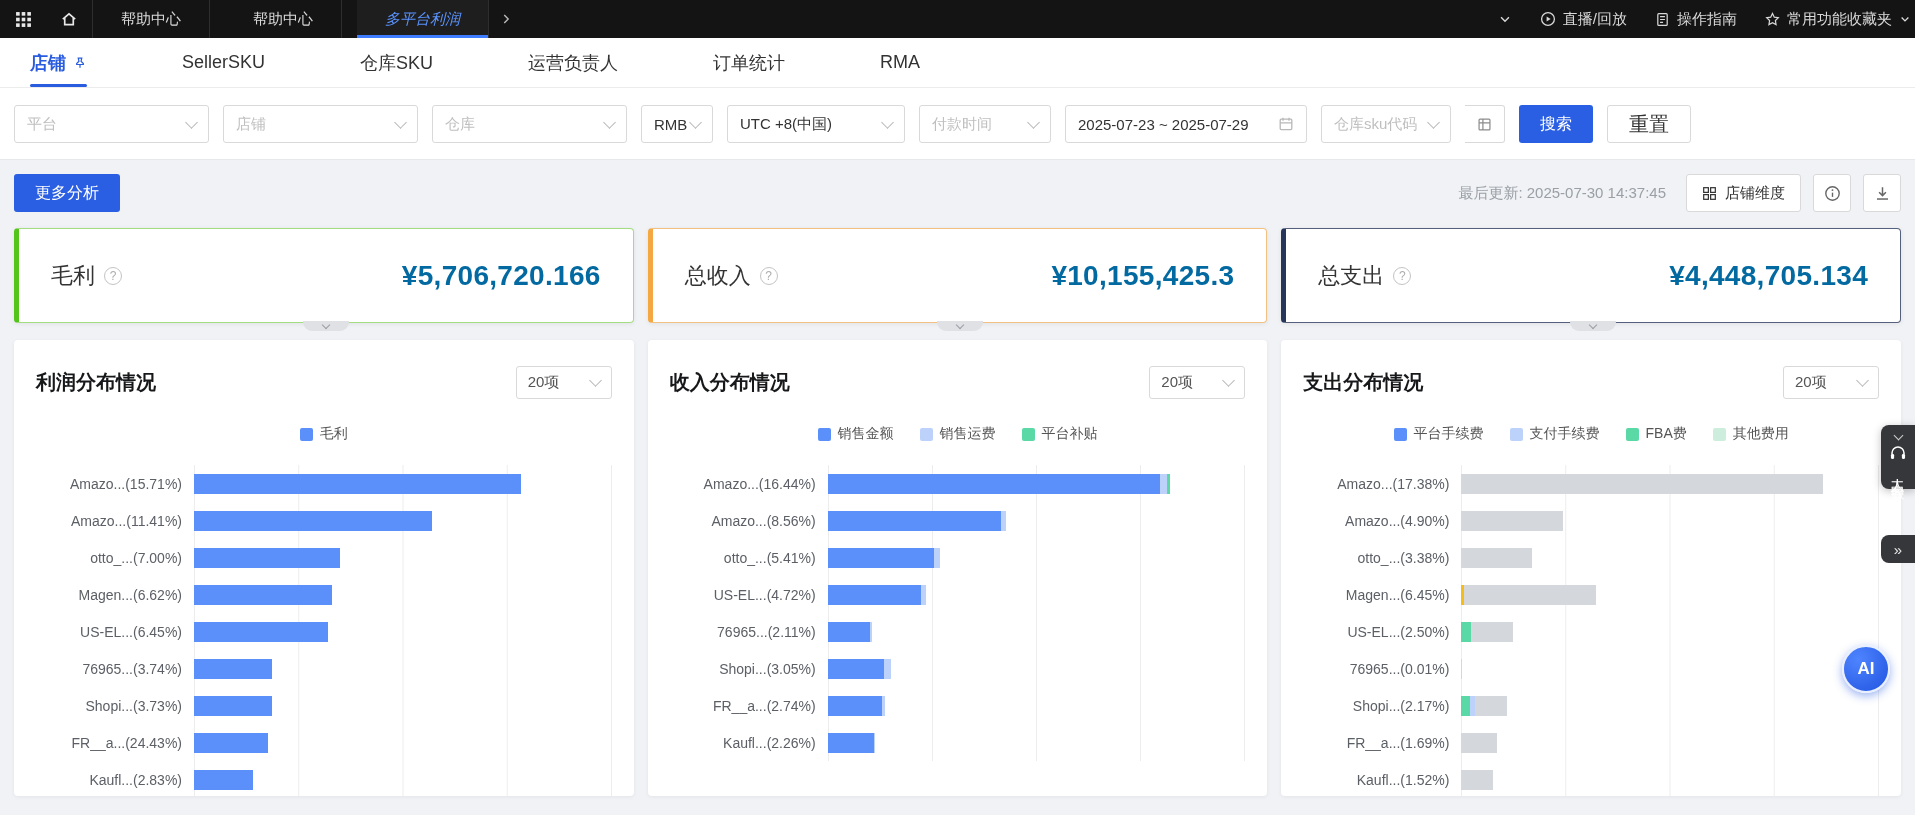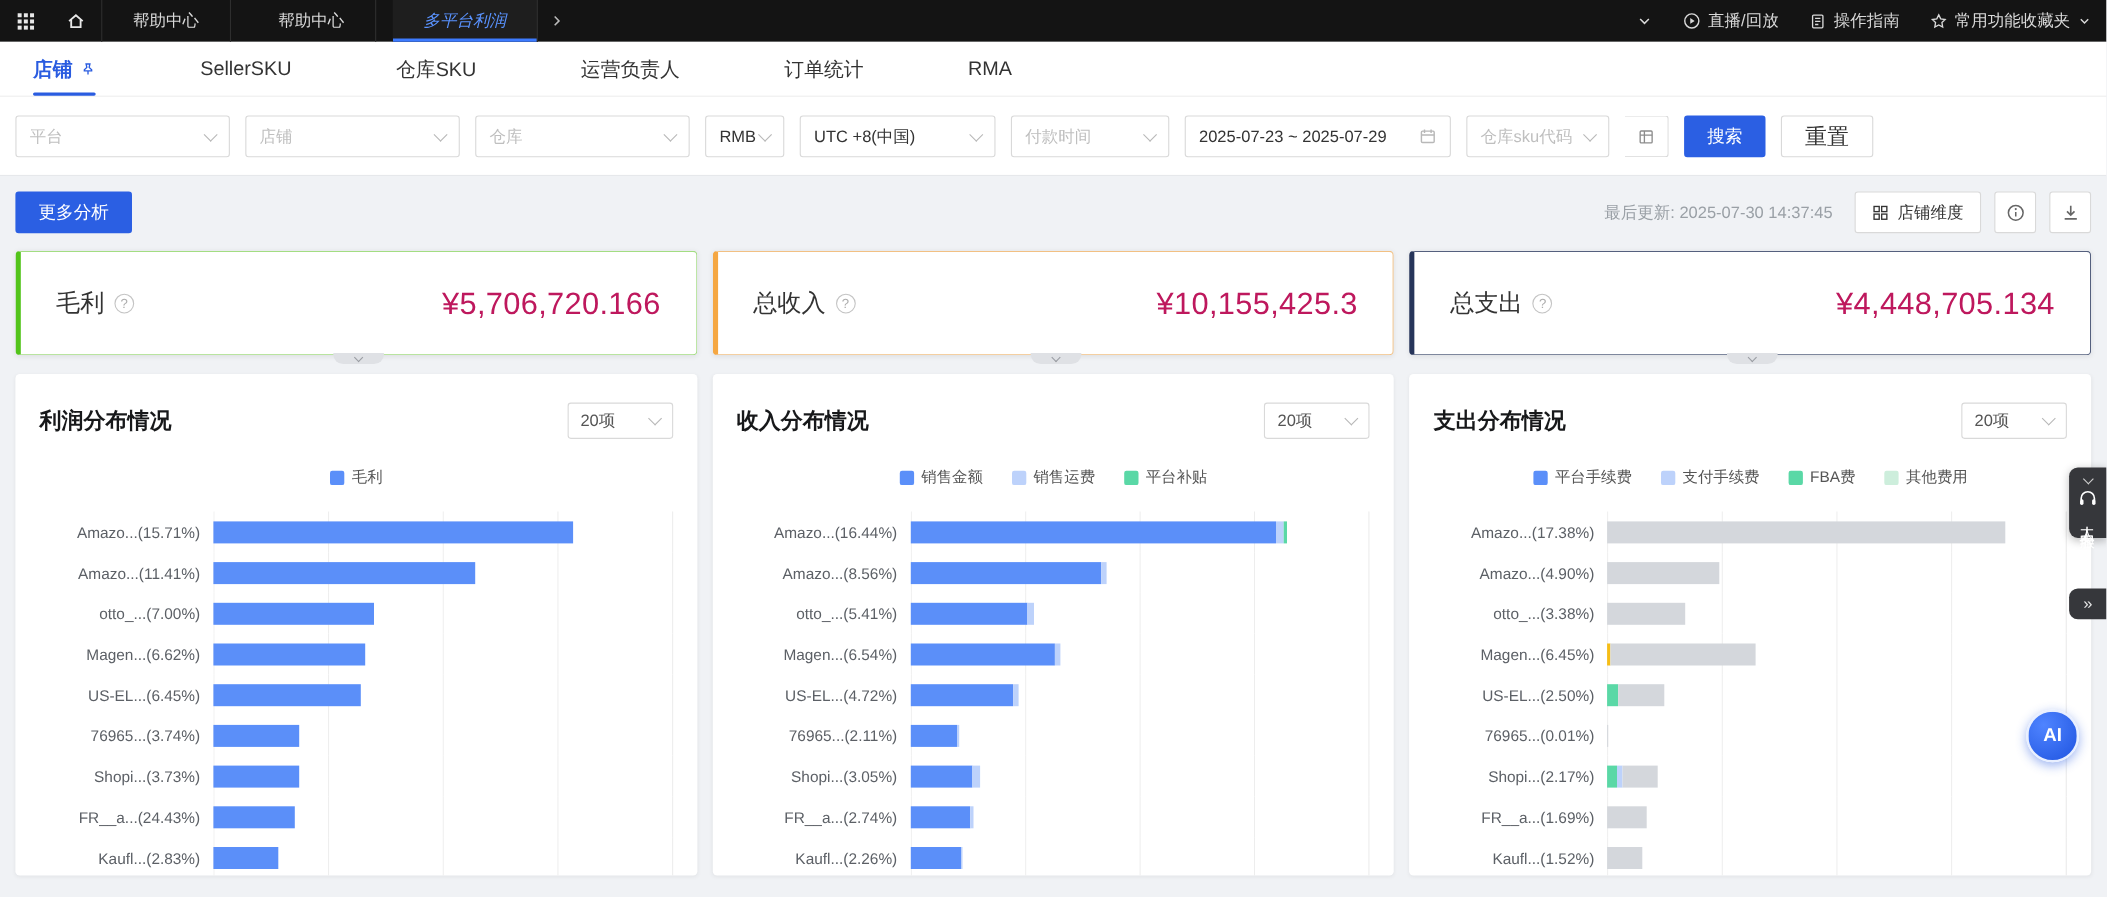--- a/index.html
+++ b/index.html
@@ -6,37 +6,37 @@
   html,body { width:1915px; height:815px; overflow:hidden; }
   body { background:#f0f2f5; position:relative; }
 
   
   .topbar { height:38px; background:#141414; display:flex; align-items:stretch; color:#d9d9d9; font-size:15px; }
   .tb-icon-btn { width:46px; display:flex; align-items:center; justify-content:center; color:#e8e8e8; cursor:pointer; }
   .tb-tabs { display:flex; align-items:stretch; border-left:1px solid #2e2e2e;gap:15px; }
   .tb-tab { padding:0 28px; display:flex; align-items:center; border-right:1px solid #2e2e2e; cursor:pointer; white-space:nowrap; }
   .tb-tab.active { color:#5a93ff; background:#1e1e1e; box-shadow:inset 0 -3px 0 #3d7bff;font-style:italic; }
   .tb-scroll { width:34px; display:flex; align-items:center; justify-content:center; color:#bbb; }
-  .tb-right { margin-left:auto; display:flex; align-items:center; gap:28px; padding-right:14px; font-size:15px; }
+  .tb-right { margin-left:auto; display:flex; align-items:center; gap:28px; padding-right:4px; font-size:15px; }
   .tb-action { display:flex; align-items:center; gap:7px; cursor:pointer; white-space:nowrap; }
   .tb-right svg { flex:none; }
 
   
   .subnav { height:50px; background:#fff; display:flex; align-items:stretch; padding:0 30px; border-bottom:1px solid #ececec; }
   .subnav-tab { margin-right:95px; display:flex; align-items:center; gap:7px; font-size:18px; color:#333; position:relative; cursor:pointer; white-space:nowrap; }
   .subnav-tab.active { color:#2a5ce0; font-weight:600; }
   .subnav-tab.active::after { content:""; position:absolute; left:0; right:0; bottom:0; height:3px; background:#2a5ce0; border-radius:2px; }
 
   
   .filters-wrap { background:#fff; border-bottom:1px solid #e6e8eb; }
   .filters { display:flex; align-items:center; gap:14px; padding:17px 14px 16px; }
   .ctl { height:38px; background:#fff; border:1px solid #d9d9d9; border-radius:3px; display:flex; align-items:center; justify-content:space-between; padding:0 12px; font-size:15px; cursor:pointer; }
   .ctl .ph { color:#bfbfbf; }
   .ctl .val { color:#333; }
-  .w195{width:195px}.w84{width:72px}.w178{width:178px}.w132{width:144px}.w242{width:242px}.w130{width:130px}
+  .w195{width:195px}.w84{width:72px}.w178{width:178px}.w132{width:132px}.w242{width:242px}.w130{width:130px}
   .chev { width:9px; height:9px; border-right:1.6px solid #b8b8b8; border-bottom:1.6px solid #b8b8b8; transform:rotate(45deg); display:inline-block; margin-top:-4px; flex:none; }
   .keyword-group { display:flex; }
   .input-box { width:200px; border-radius:3px 0 0 3px; cursor:text; }
   .input-box input { border:none; outline:none; width:140px; font-size:15px; color:#333; }
   .input-box input::placeholder { color:#bfbfbf; }
   .attach-btn { width:40px; height:38px; border:1px solid #d9d9d9; border-left:none; background:#fff; border-radius:0 3px 3px 0; display:flex; align-items:center; justify-content:center; color:#8c8c8c; cursor:pointer; }
   .btn-primary { height:38px; padding:0 21px; background:#2b5fe3; color:#fff; border:none; border-radius:3px; font-size:16px; cursor:pointer; }
   .btn-default { height:38px; padding:0 21px; background:#fff; color:#333; border:1px solid #d9d9d9; border-radius:3px; font-size:20px; cursor:pointer; }
 
   
@@ -44,21 +44,21 @@
   .toolbar-right { margin-left:auto; display:flex; align-items:center; gap:12px; }
   .last-update { color:#9aa0a6; font-size:15px; margin-right:8px; white-space:nowrap; }
   .dim-btn { height:38px; padding:0 15px; background:#fff; border:1px solid #d9d9d9; border-radius:3px; display:flex; align-items:center; gap:8px; font-size:15px; color:#333; cursor:pointer; }
   .icon-btn { width:38px; height:38px; background:#fff; border:1px solid #d9d9d9; border-radius:3px; display:flex; align-items:center; justify-content:center; color:#666; cursor:pointer; }
 
   
   .kpis { display:flex; gap:14px; padding:16px 14px 0; }
   .kpi-card { flex:1; background:#fff; border-radius:4px; height:95px; position:relative; display:flex; align-items:center; justify-content:space-between; padding:0 32px; border:1px solid #e4e6e9; border-left-width:5px; box-shadow:0 1px 5px rgba(0,0,0,.07); }
   .kpi-label { display:flex; align-items:center; gap:9px; font-size:22px; color:#333; }
   .q-icon { width:18px; height:18px; border:1px solid #c4c4c4; border-radius:50%; color:#adadad; font-size:12px; display:flex; align-items:center; justify-content:center; line-height:1; }
-  .kpi-value { font-size:28px; font-weight:400; color:#be185d; letter-spacing:.3px; }
+  .kpi-value { font-size:28px; font-weight:700; color:#0369a1; letter-spacing:.3px; }
   .kpi-handle { position:absolute; left:50%; bottom:-9px; transform:translateX(-50%); width:46px; height:10px; background:#dfe1e5; border-radius:0 0 9px 9px; display:flex; align-items:center; justify-content:center; cursor:pointer; }
   .kpi-handle .chev { width:6px; height:6px; border-color:#9a9da3; margin-top:-3px; }
 
   
   .charts { display:flex; gap:14px; padding:17px 14px 0; height:473px; }
   .chart-card { flex:1; background:#fff; border-radius:4px; padding:26px 22px; overflow:hidden; box-shadow:0 1px 4px rgba(0,0,0,.06); }
   .chart-head { display:flex; align-items:center; justify-content:space-between; }
   .chart-title { font-size:20px; font-weight:700; color:#17181a; }
   .count-select { width:96px; height:33px; border:1px solid #d9d9d9; border-radius:3px; display:flex; align-items:center; justify-content:space-between; padding:0 11px; font-size:15px; color:#555; cursor:pointer; }
   .legend { display:flex; justify-content:center; flex-wrap:wrap; gap:10px 26px; margin-top:26px; font-size:14px; color:#555; }
@@ -398,27 +398,20 @@
           </div>
         </div>
         <div class="bar-row">
           <div class="bar-label">otto_...(5.41%)</div>
           <div class="bar-track">
             <div class="bar-seg" style="width: 25.5%; background: rgb(91, 143, 249);"></div>
             <div class="bar-seg" style="width: 1.55%; background: rgb(189, 210, 251);"></div>
           </div>
         </div>
         <div class="bar-row">
-          <div class="bar-label">Magen...(6.54%)</div>
-          <div class="bar-track">
-            <div class="bar-seg" style="width: 31.5%; background: rgb(91, 143, 249);"></div>
-            <div class="bar-seg" style="width: 1.2%; background: rgb(189, 210, 251);"></div>
-          </div>
-        </div>
-        <div class="bar-row">
           <div class="bar-label">US-EL...(4.72%)</div>
           <div class="bar-track">
             <div class="bar-seg" style="width: 22.5%; background: rgb(91, 143, 249);"></div>
             <div class="bar-seg" style="width: 1.1%; background: rgb(189, 210, 251);"></div>
           </div>
         </div>
         <div class="bar-row">
           <div class="bar-label">76965...(2.11%)</div>
           <div class="bar-track">
             <div class="bar-seg" style="width: 10.25%; background: rgb(91, 143, 249);"></div>

